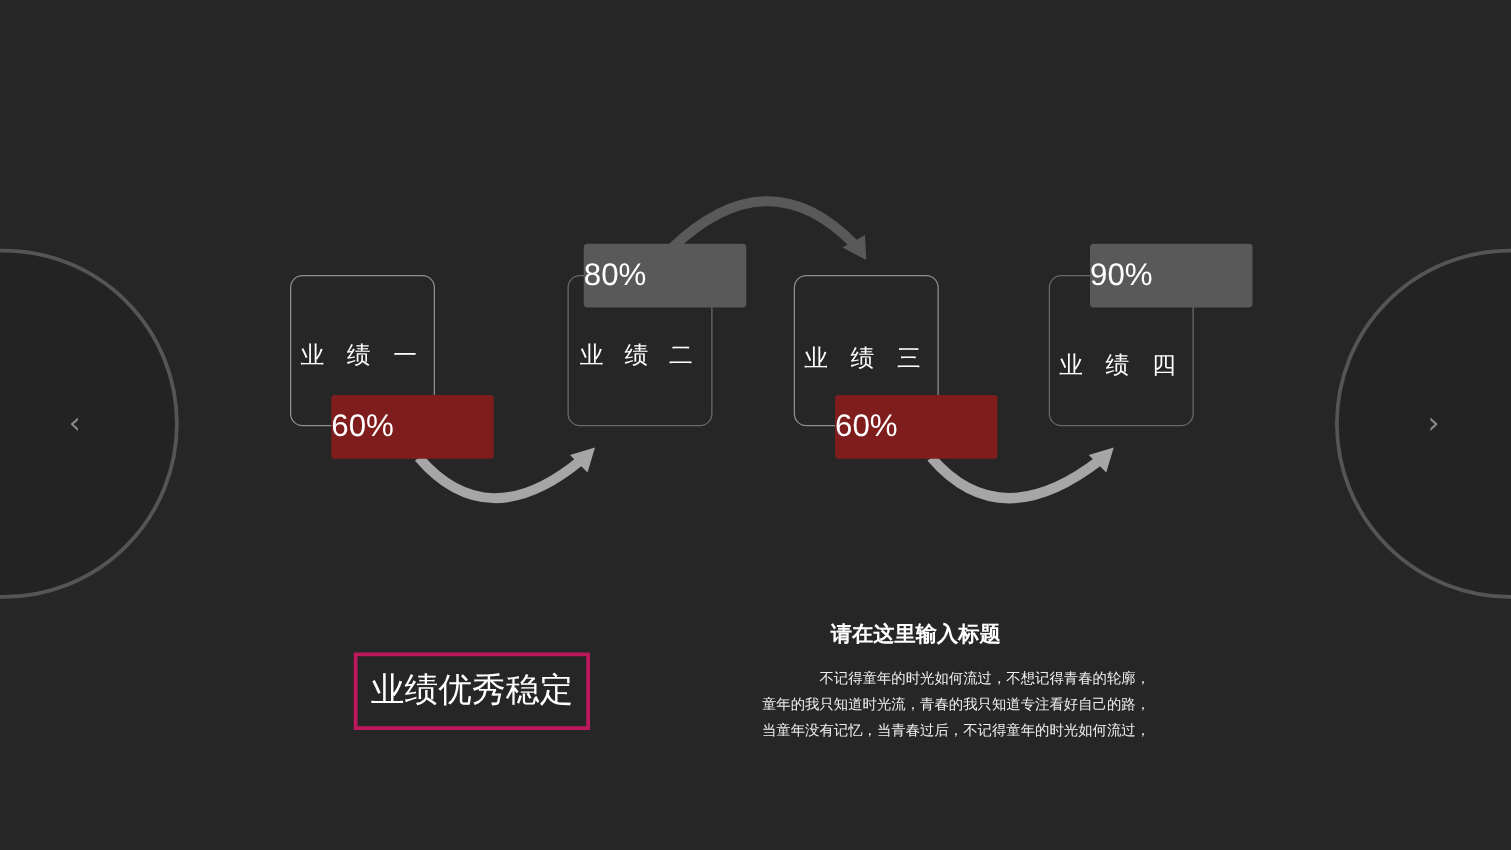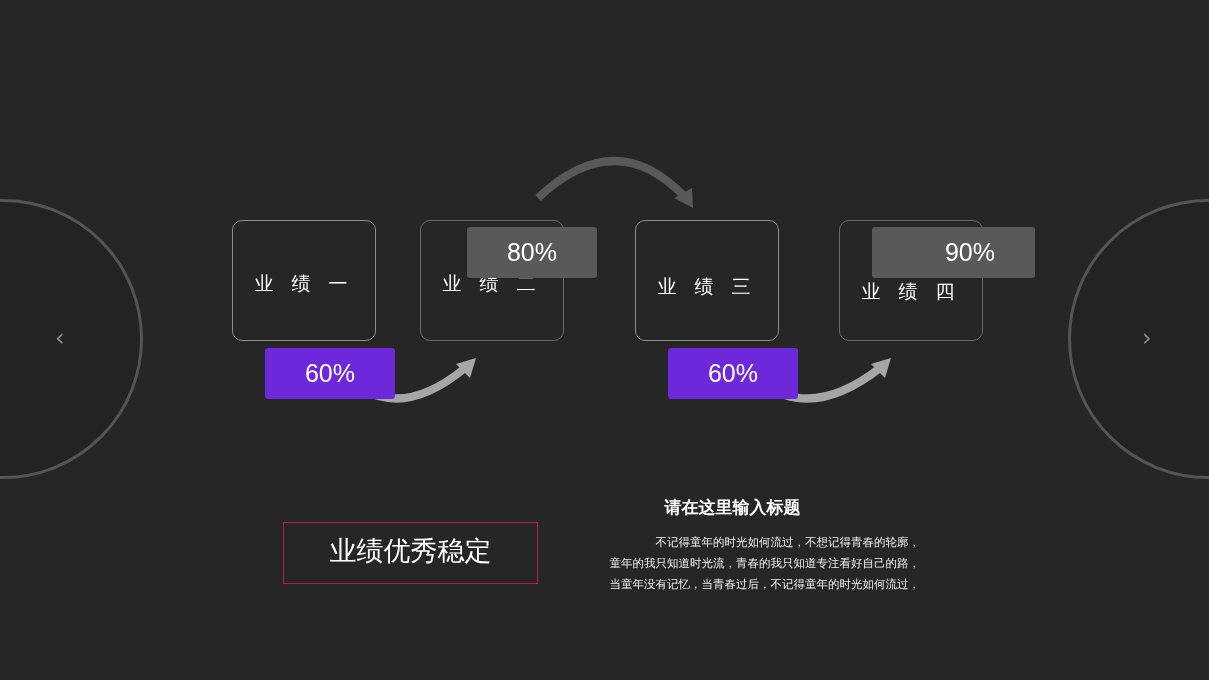--- a/index.html
+++ b/index.html
@@ -11,40 +11,39 @@
   }
   .side-circle {
     position:absolute; width:280px; height:280px; border-radius:50%;
     border:3px solid #555555; background:#232323; box-sizing:border-box;
   }
   .nav-chevron {
     position:absolute; color:#8a8a8a; font-size:24px; line-height:24px;
     font-family:"DejaVu Sans", sans-serif; cursor:pointer;
   }
   .card {
-    position:absolute; width:144px; height:121px; box-sizing:border-box;
+    position:absolute; width:116px; height:121px; box-sizing:border-box;
     border:1.5px solid #8e8e8e; border-radius:10px; background:#262626;
   }
   .card.dim { border-color:#6a6a6a; }
   .card-label {
     position:absolute; left:0; right:0; text-align:center;
     font-size:19px; letter-spacing:6px; color:#ffffff;
   }
   .pct {
     position:absolute; width:130px; height:51px; border-radius:3px;
-    text-align:center; line-height:51px; font-size:25px; color:#ffffff;
+    line-height:51px; font-size:25px; color:#ffffff;
     font-family:"Liberation Sans", "DejaVu Sans", sans-serif;
-    margin-top:32px;
   }
-  .pct.light { background:#6d28d9; }
+  .pct.light { background:#7f1d1d; }
   .pct.dark { background:#595959; }
   svg.arrows { position:absolute; left:0; top:0; }
   .summary-box {
-    position:absolute; left:283px; top:522px; width:255px; height:62px;
-    box-sizing:border-box; border:1px solid #be185d;
+    position:absolute; left:283px; top:522px; width:189px; height:62px;
+    box-sizing:border-box; border:3px solid #be185d;
     text-align:center; line-height:56px; font-size:27px; color:#ffffff;
   }
   .title {
     position:absolute; left:560px; width:345px; top:496px; text-align:center;
     font-size:17px; font-weight:bold; color:#ffffff;
   }
   .desc {
     position:absolute; left:545px; width:375px; text-align:right;
     font-size:11.5px; color:#f0f0f0; line-height:21px;
   }
@@ -74,33 +73,33 @@
     <path d="M745 366 Q 800 430 880 368" fill="none" stroke="#a6a6a6" stroke-width="8"></path>
     <polygon points="891,358 871,364 885,378" fill="#a6a6a6"></polygon>
   </g>
 </svg>
 
 <div class="card" style="left:232px; top:220px;">
   <div class="card-label" style="top:50px;">业 绩 一</div>
 </div>
 <div class="pct light" style="left:265px; top:316px;">60%</div>
 
-<div class="card dim" style="left:420px; top:220px;">
+<div class="card dim" style="left:454px; top:220px;font-family:Liberation Serif, serif;">
   <div class="card-label" style="top:50px;">业 绩 二</div>
 </div>
 <div class="pct dark" style="left:467px; top:195px;">80%</div>
 
 <div class="card" style="left:635px; top:220px;padding-left:40px;">
   <div class="card-label" style="top:53px;">业 绩 三</div>
 </div>
 <div class="pct light" style="left:668px; top:316px;">60%</div>
 
 <div class="card dim" style="left:839px; top:220px;">
   <div class="card-label" style="top:58px;">业 绩 四</div>
 </div>
-<div class="pct dark" style="left:872px; top:195px;padding-left:33px;">90%</div>
+<div class="pct dark" style="left:872px; top:195px;">90%</div>
 
 <div class="summary-box">业绩优秀稳定</div>
 
 <div class="title">请在这里输入标题</div>
 <div class="desc" style="top:532px;">不记得童年的时光如何流过，不想记得青春的轮廓，</div>
 <div class="desc" style="top:553px;">童年的我只知道时光流，青春的我只知道专注看好自己的路，</div>
 <div class="desc" style="top:574px;">当童年没有记忆，当青春过后，不记得童年的时光如何流过，</div>
 
 </body></html>

